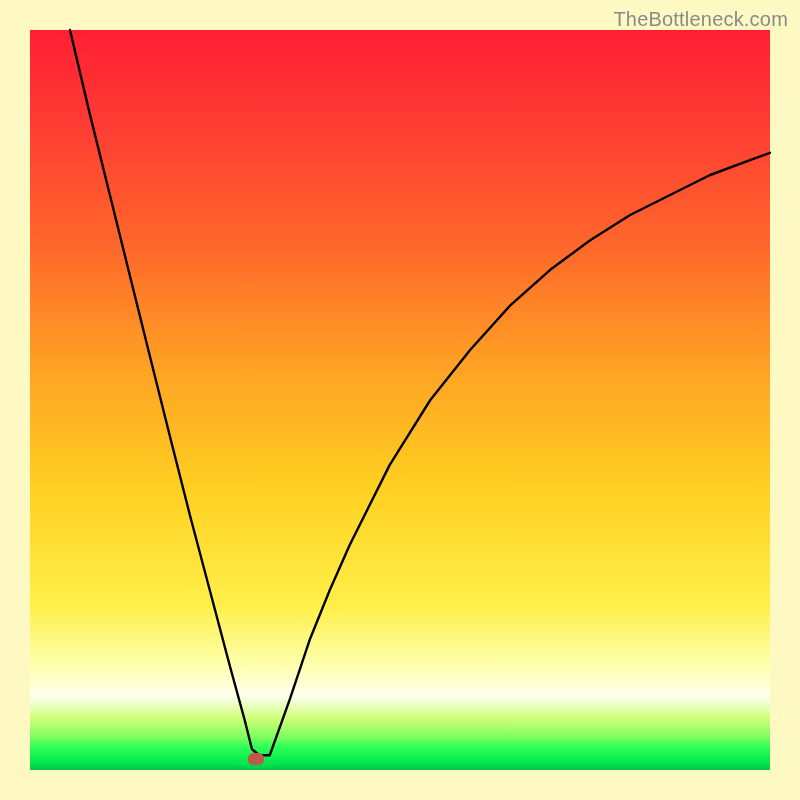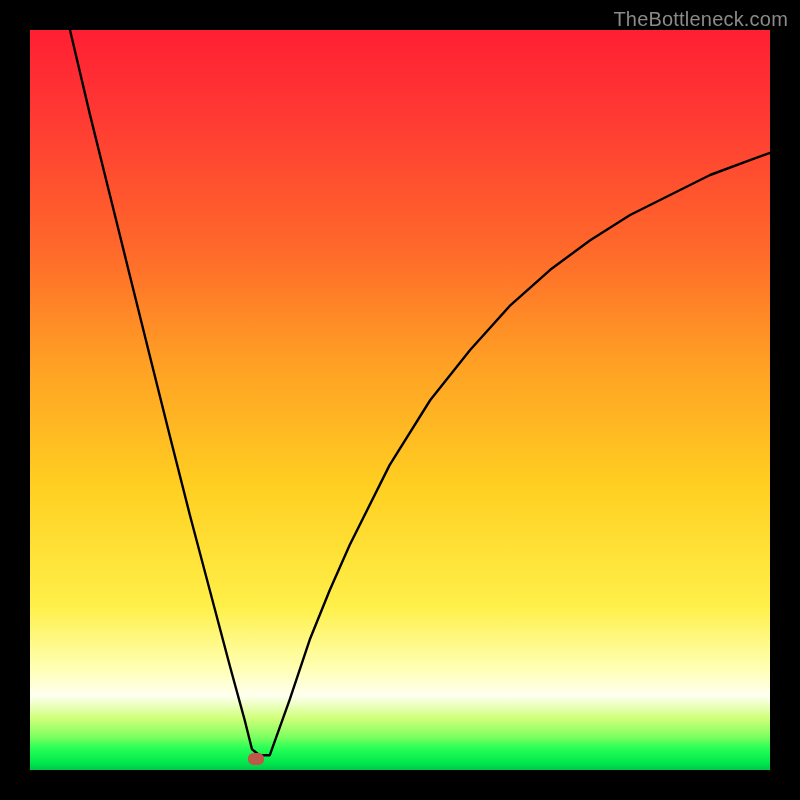--- a/index.html
+++ b/index.html
@@ -7,21 +7,21 @@
     padding: 0;
     width: 800px;
     height: 800px;
     overflow: hidden;
     font-family: Arial, Helvetica, sans-serif;
   }
   .frame {
     position: relative;
     width: 800px;
     height: 800px;
-    background: #000000;
+    background: #fef9c3;
   }
   .plot-area {
     position: absolute;
     left: 30px;
     top: 30px;
     width: 740px;
     height: 740px;
     
     background: linear-gradient(
       to bottom,

